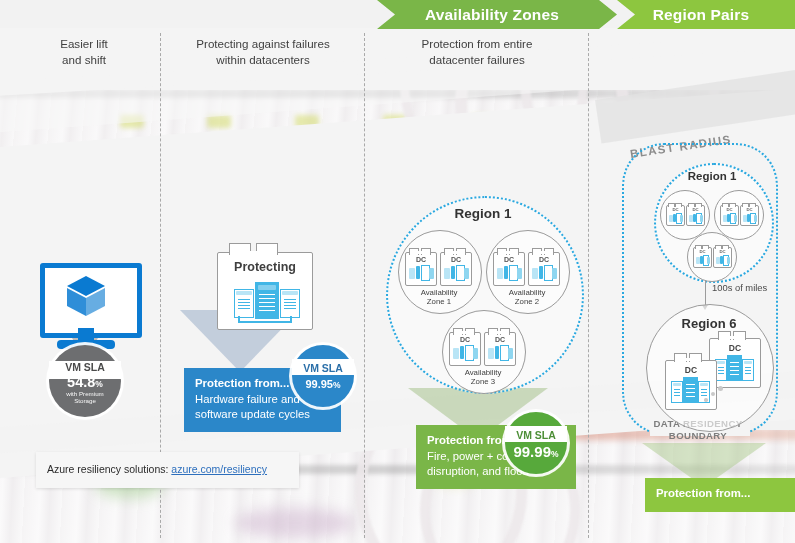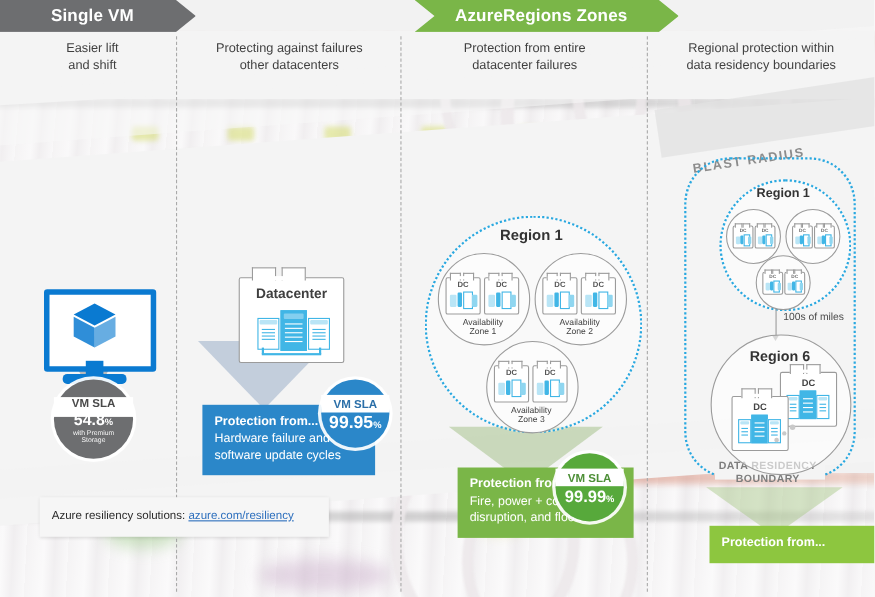--- a/index.html
+++ b/index.html
@@ -149,39 +149,37 @@
 
   <div class="sheet sheet-main"></div>
   <div class="abs" style="left:-40px;top:85px;width:900px;height:50px;background:#f7f7f7;transform:rotate(-4.2deg);transform-origin:left top;opacity:.55"></div>
   <div class="abs" style="left:-40px;top:430px;width:900px;height:26px;background:#f2f2f2;transform:rotate(-4deg);transform-origin:left top;opacity:.8"></div>
   <div class="abs" style="left:0;top:28px;width:795px;height:14px;background:linear-gradient(180deg,#f4f4f4,rgba(244,244,244,0));"></div>
   <div class="abs" style="left:0;top:28px;width:795px;height:62px;background:#f4f4f4;"></div>
   <div class="abs" style="left:-40px;top:84px;width:900px;height:14px;background:#f4f4f4;transform:rotate(-3.4deg);transform-origin:left top;"></div>
 
   <div class="hdr">
 
-    <div class="chev" style="left:0;width:178px;background:#6d6e70;clip-path:polygon(0 0,160px 0,178px 50%,160px 100%,0 100%);">
-      <span>Single VM</span>
-    </div>
 
 
     <div class="chev" style="left:377px;width:240px;background:#7ab648;clip-path:polygon(0 0,222px 0,240px 50%,222px 100%,0 100%,18px 50%);">
-      <span>AzureRegions Zones</span>
-    </div>
-
+      <span>Availability Zones</span>
+    </div>
+
+    <div class="chev" style="left:617px;width:178px;background:#8dc63f;clip-path:polygon(0 0,178px 0,178px 100%,0 100%,18px 50%);">
+      <span>Region Pairs</span>
+    </div>
   </div>
 
   <div class="sub" style="left:8px;width:152px;white-space:pre-line;">Easier lift
 and shift</div>
   <div class="sub" style="left:164px;width:198px;white-space:pre-line;">Protecting against failures
-other datacenters</div>
+within datacenters</div>
   <div class="sub" style="left:368px;width:218px;white-space:pre-line;">Protection from entire
 datacenter failures</div>
-  <div class="sub" style="left:592px;width:200px;white-space:pre-line;">Regional protection within
-data residency boundaries</div>
 
   <div class="divider" style="left:160px;top:33px;height:505px;"></div>
   <div class="divider" style="left:364px;top:33px;height:505px;"></div>
   <div class="divider" style="left:588px;top:33px;height:505px;"></div>
 
   <div class="abs" style="left:0;top:0;">
 
     <div class="ptr" style="left:57px;top:310px;border-left:28px solid transparent;border-right:28px solid transparent;border-top:52px solid rgba(130,130,130,.5);"></div>
 
     <div class="mon-body" style="left:40px;top:263px;width:92px;height:65px;"></div>
@@ -204,21 +202,21 @@
       <div class="note" style="position:relative;z-index:3;white-space:pre-line;">with Premium
 Storage</div>
     </div>
   </div>
 
   <div class="abs" style="left:0;top:0;">
 
     <div class="ptr" style="left:180px;top:310px;border-left:60px solid transparent;border-right:60px solid transparent;border-top:62px solid rgba(135,160,190,.45);"></div>
 
     <div class="dc" style="left:217px;top:252px;width:94px;height:76px;">
-      <div class="lbl" style="left:0;top:7px;font-size:12.5px;">Datacenter</div>
+      <div class="lbl" style="left:0;top:7px;font-size:12.5px;">Protecting</div>
 
       <div class="srvbox" style="left:16px;top:36px;width:18px;height:27px;">
         <div class="srv pale" style="left:1px;top:1px;width:16px;height:4px;"></div>
         <div class="srvline" style="left:3px;top:9px;width:12px;"></div>
         <div class="srvline" style="left:3px;top:12px;width:12px;"></div>
         <div class="srvline" style="left:3px;top:15px;width:12px;"></div>
         <div class="srvline" style="left:3px;top:18px;width:12px;"></div>
       </div>
       <div class="srvbox" style="left:37px;top:29px;width:22px;height:35px;border-color:#41b6e6;background:#41b6e6;">
         <div class="srv" style="left:2px;top:2px;width:18px;height:5px;background:#fff;opacity:.35"></div>
@@ -247,21 +245,21 @@
     <div class="callout" style="left:184px;top:368px;width:135px;background:#2b87c9;">
       <b>Protection from...</b>
       <span style="white-space:pre-line;">Hardware failure and
 software update cycles</span>
     </div>
 
     <div class="sla" style="left:292px;top:345px;width:62px;height:62px;background:#2b87c9;">
       <div class="abs" style="left:0;top:14px;width:100%;height:16px;background:#fff;"></div>
       <div class="cap" style="position:relative;z-index:3;color:#2b6fa8;margin-top:2px;">VM SLA</div>
       <div style="position:relative;z-index:3;display:flex;align-items:baseline;margin-top:3px;">
-        <span class="big" style="font-size:16px;">99.95</span>
+        <span class="big" style="font-size:11px;">99.95</span>
         <span class="pct">%</span>
       </div>
     </div>
   </div>
 
   <div class="abs" style="left:0;top:0;">
 
     <div class="ptr" style="left:408px;top:388px;border-left:70px solid transparent;border-right:70px solid transparent;border-top:52px solid rgba(150,185,120,.45);"></div>
 
     <div class="dotted-circ" style="left:386px;top:196px;width:194px;height:194px;background:rgba(255,255,255,.45);"></div>

